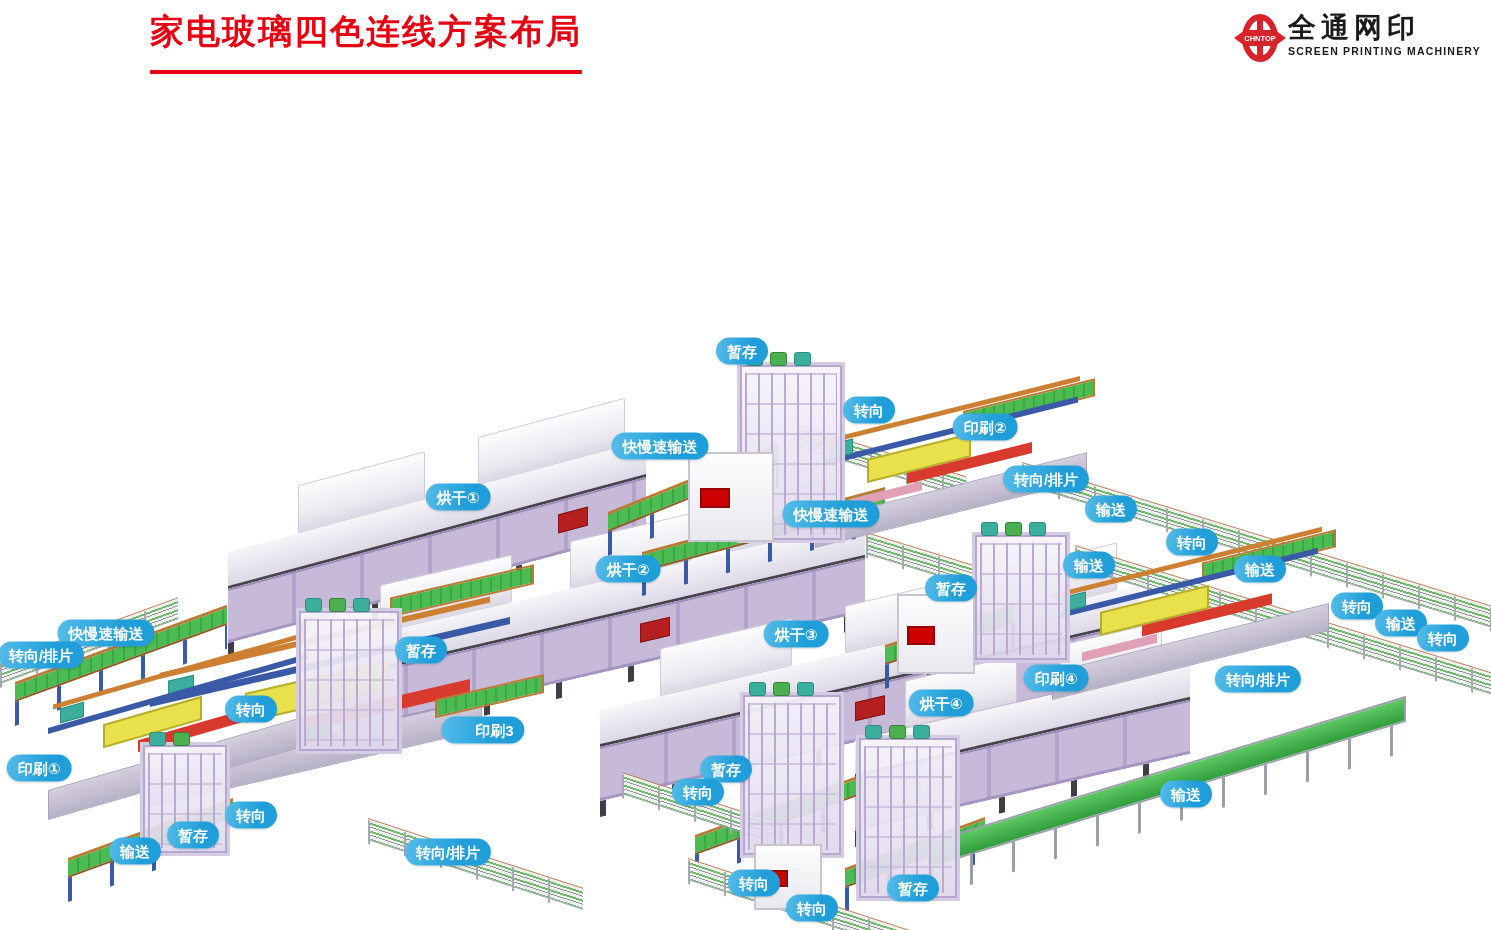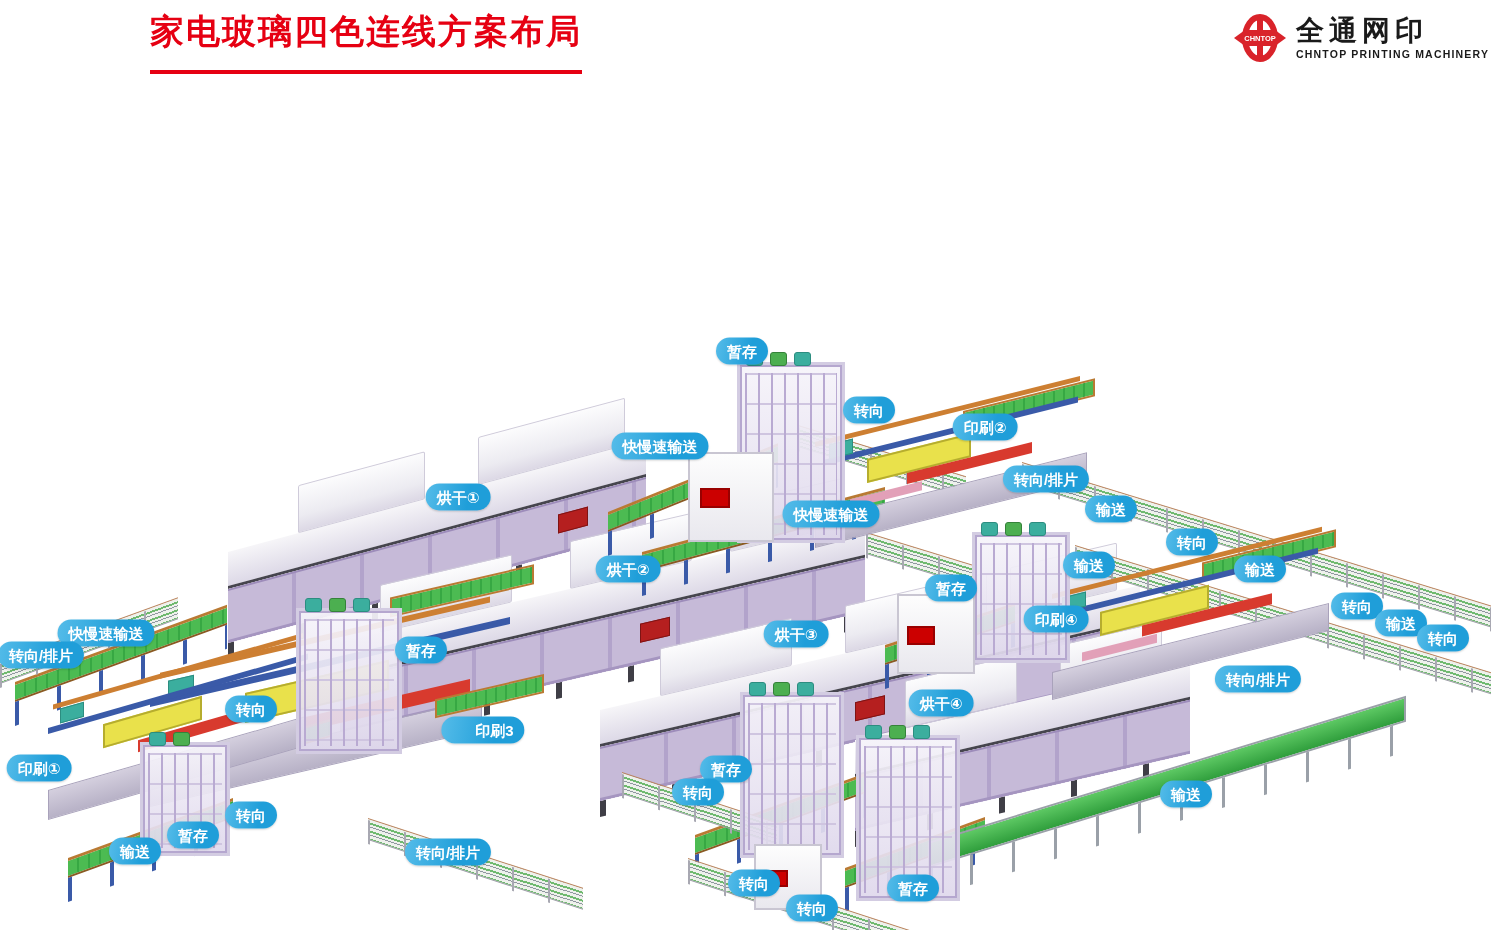--- a/index.html
+++ b/index.html
@@ -2,21 +2,21 @@
 <html style="--accent: #e60012; --badge-bg: #1f9ed9;"><head>
 <meta charset="utf-8">
 <style>
   html,body{margin:0;padding:0;background:#fff;}
   .canvas{position:relative;width:1491px;height:930px;overflow:hidden;background:#ffffff;
           font-family:"Liberation Sans","DejaVu Sans",sans-serif;}
   
   .title-block{position:absolute;left:150px;top:14px;z-index:20;border-bottom:4px solid var(--accent,#e60012);padding-bottom:20px;}
   .title-cn{margin:0;color:var(--accent,#e60012);font-size:34px;font-weight:bold;letter-spacing:2px;line-height:1.05;}
   .title-en{color:var(--accent,#e60012);font-size:15.5px;font-weight:bold;margin-top:2px;letter-spacing:0.2px;}
-  .logo{position:absolute;left:1232px;top:14px;z-index:20;display:flex;align-items:center;gap:8px;}
+  .logo{position:absolute;left:1232px;top:14px;z-index:20;display:flex;}
   .logo-text .cn{color:#1a1a1a;font-size:28px;font-weight:bold;letter-spacing:5px;line-height:1;}
   .logo-text .en{color:#1a1a1a;font-size:10.5px;font-weight:bold;letter-spacing:1.2px;margin-top:3px;}
   
   .diagram{position:absolute;inset:0;}
   .badge{position:absolute;z-index:10;transform:translate(-50%,-50%);color:#fff;font-weight:bold;
          font-size:15px;line-height:1;padding:6px 11px;border-radius:15px;white-space:nowrap;
          background:linear-gradient(100deg,#55bce9,var(--badge-bg,#1f9ed9) 65%);
          box-shadow:0 1px 2px rgba(0,0,0,.18);}
   
   .tunnel{position:absolute;z-index:1;transform-origin:0 0;}
@@ -78,21 +78,21 @@
 
   <div class="logo">
     <svg width="56" height="48" viewBox="0 0 56 48">
       <ellipse cx="28" cy="24" rx="15" ry="21" fill="none" stroke="#d9232a" stroke-width="6"></ellipse>
       <path d="M2,24 L13,16 H43 L54,24 L43,32 H13 Z" fill="#d9232a"></path>
       <rect x="25" y="2" width="6" height="44" fill="#d9232a"></rect>
       <text x="28" y="27" text-anchor="middle" font-size="7.5" font-weight="bold" fill="#ffffff">CHNTOP</text>
     </svg>
     <div class="logo-text">
       <div class="cn">全通网印</div>
-      <div class="en">CHNTOP PRINTING MACHINERY</div>
+      <div class="en">SCREEN PRINTING MACHINERY</div>
     </div>
   </div>
 
   <div class="diagram">
 
     <div class="tunnel" style="left:228px;top:552px;width:418px;transform:skewY(-15deg)">
       <div class="hoods">
         <i class="hood" style="left:70px;width:125px"></i>
         <i class="hood" style="left:250px;width:145px"></i>
       </div>
@@ -298,21 +298,21 @@
         <div class="badge" style="left: 628px; top: 569px; color: rgb(255, 255, 255);">烘干②</div>
         <div class="badge" style="left: 1260px; top: 569px; color: rgb(255, 255, 255);">输送</div>
         <div class="badge" style="left: 951px; top: 588px; color: rgb(255, 255, 255);">暂存</div>
         <div class="badge" style="left: 1357px; top: 606px; color: rgb(255, 255, 255);">转向</div>
         <div class="badge" style="left: 1401px; top: 623px; color: rgb(255, 255, 255);">输送</div>
         <div class="badge" style="left: 106px; top: 633px; color: rgb(255, 255, 255);">快慢速输送</div>
         <div class="badge" style="left: 796px; top: 634px; color: rgb(255, 255, 255);">烘干③</div>
         <div class="badge" style="left: 1443px; top: 638px; color: rgb(255, 255, 255);">转向</div>
         <div class="badge" style="left: 421px; top: 650px; color: rgb(255, 255, 255);">暂存</div>
         <div class="badge" style="left: 41px; top: 655px; color: rgb(255, 255, 255);">转向/排片</div>
-        <div class="badge" style="left: 1056px; top: 619px; color: rgb(255, 255, 255);">印刷④</div>
+        <div class="badge" style="left: 1056px; top: 678px; color: rgb(255, 255, 255);">印刷④</div>
         <div class="badge" style="left: 1258px; top: 679px; color: rgb(255, 255, 255);">转向/排片</div>
         <div class="badge" style="left: 941px; top: 703px; color: rgb(255, 255, 255);">烘干④</div>
         <div class="badge" style="left: 251px; top: 709px; color: rgb(255, 255, 255);">转向</div>
         <div class="badge" style="left: 483px; top: 730px; color: rgb(255, 255, 255); padding-left: 34px;">印刷3</div>
         <div class="badge" style="left: 726px; top: 769px; color: rgb(255, 255, 255);">暂存</div>
         <div class="badge" style="left: 39px; top: 768px; color: rgb(255, 255, 255);">印刷①</div>
         <div class="badge" style="left: 698px; top: 792px; color: rgb(255, 255, 255);">转向</div>
         <div class="badge" style="left: 1186px; top: 794px; color: rgb(255, 255, 255);">输送</div>
         <div class="badge" style="left: 251px; top: 815px; color: rgb(255, 255, 255);">转向</div>
         <div class="badge" style="left: 193px; top: 835px; color: rgb(255, 255, 255);">暂存</div>

